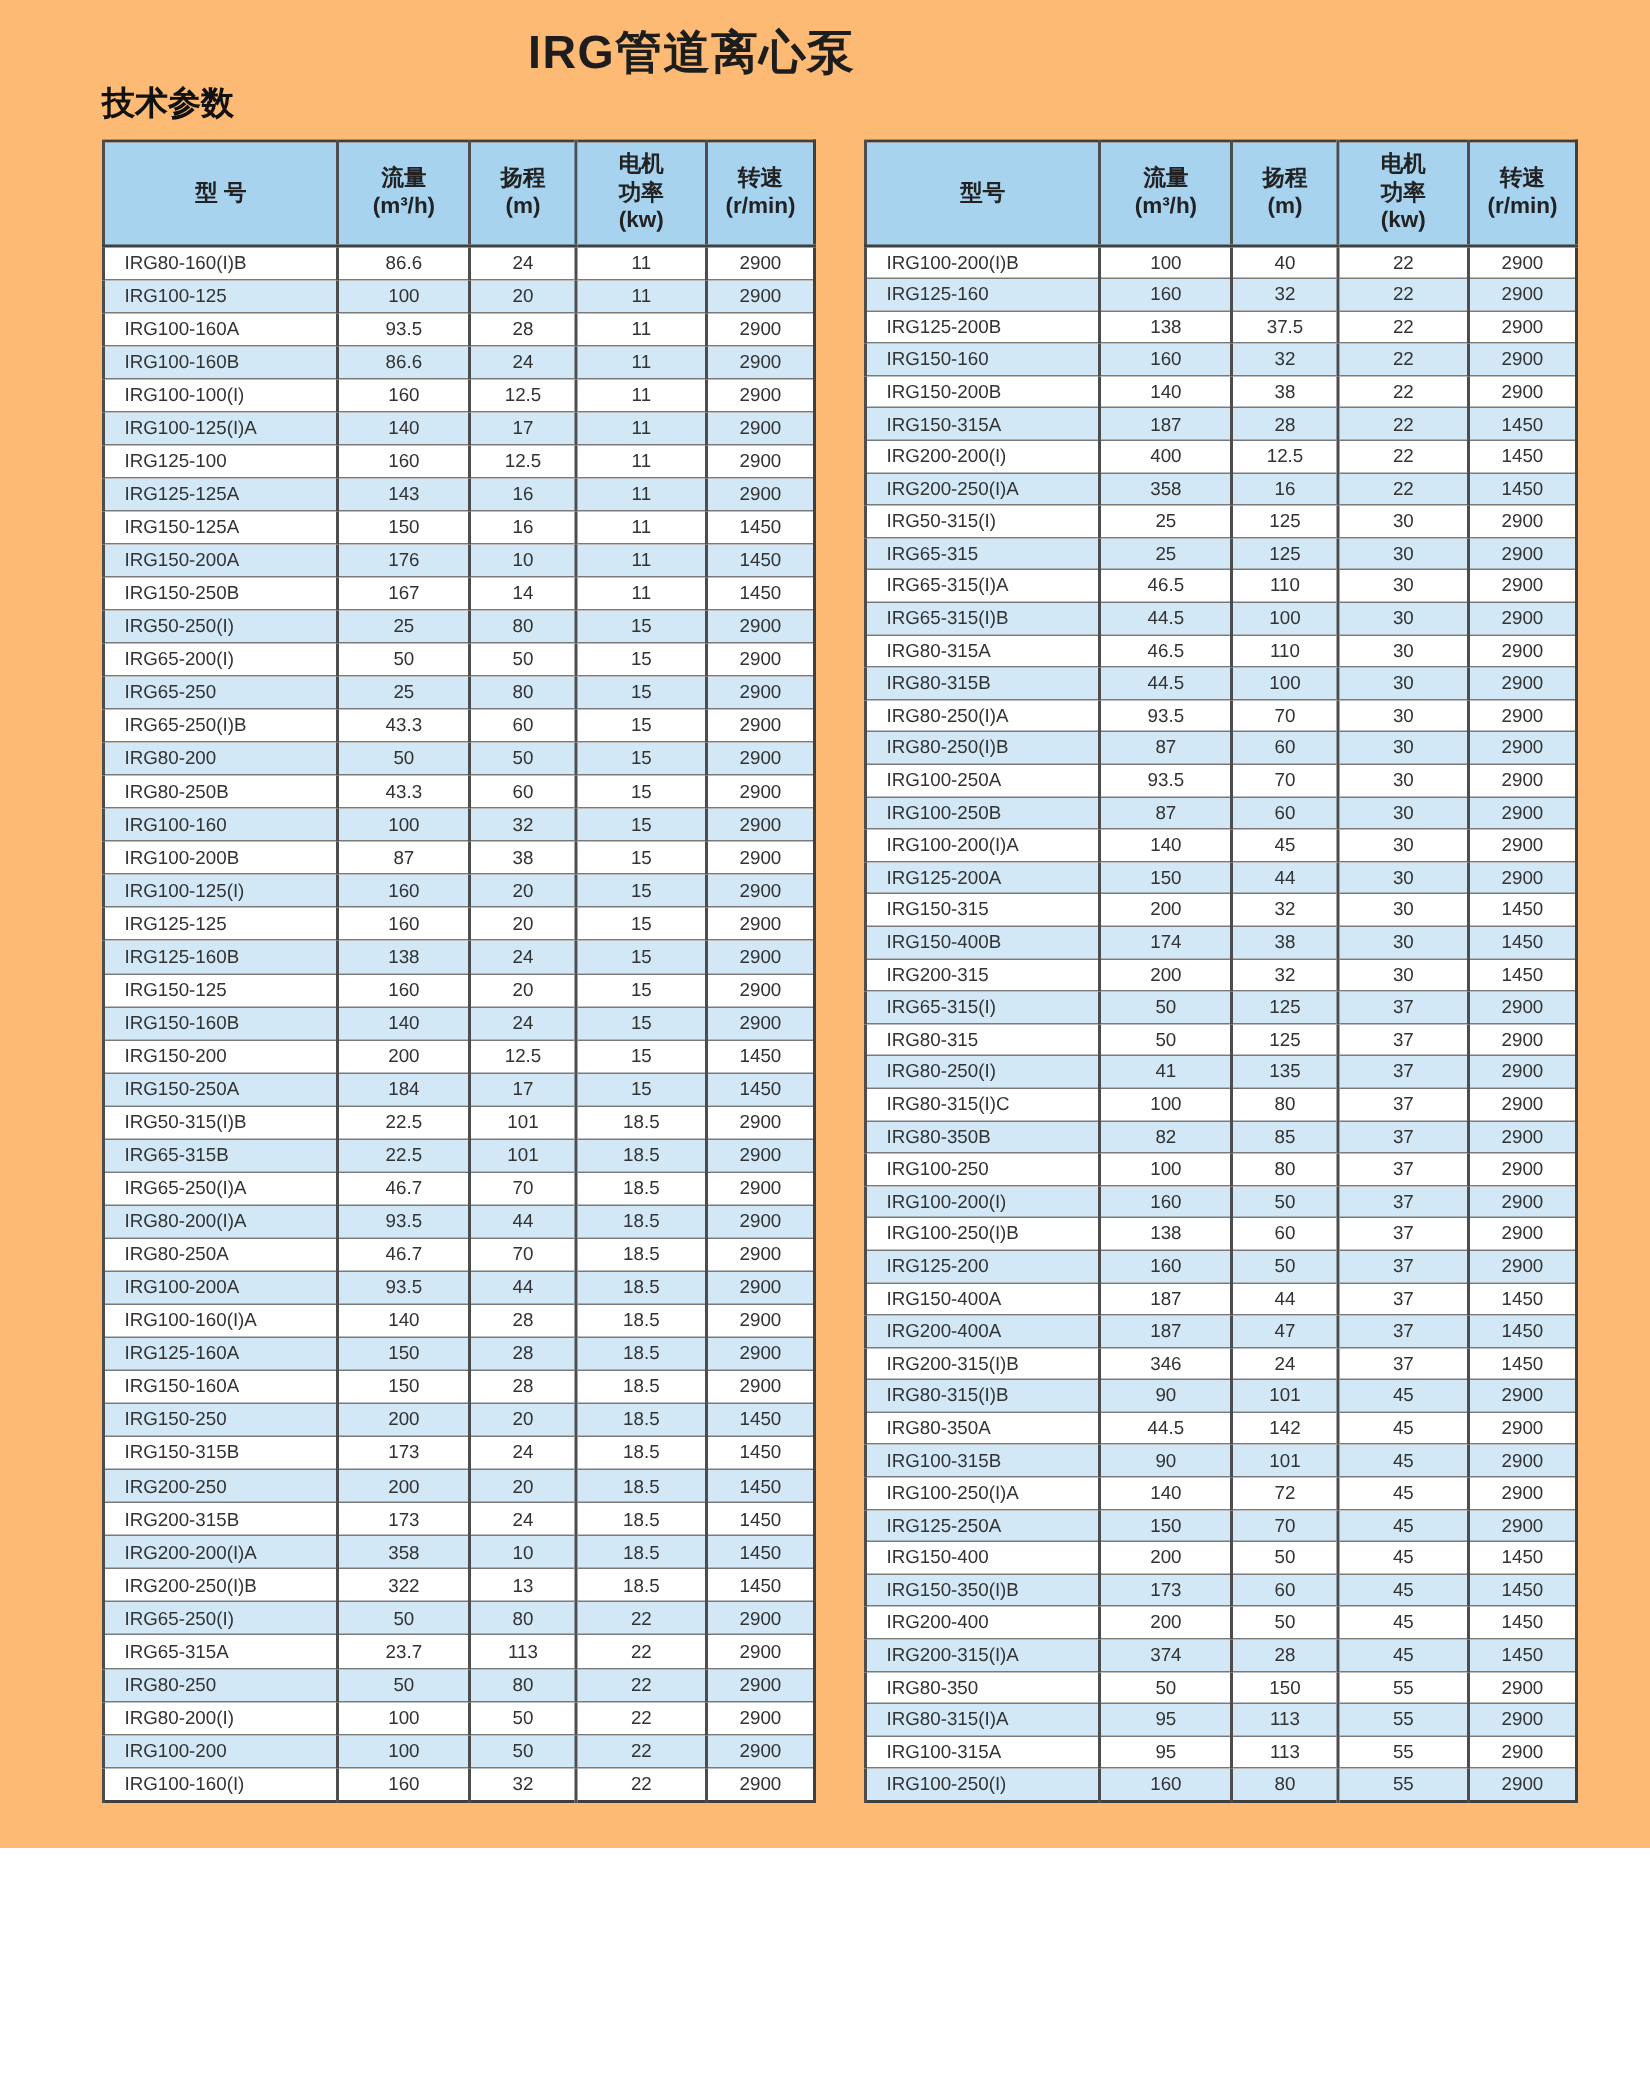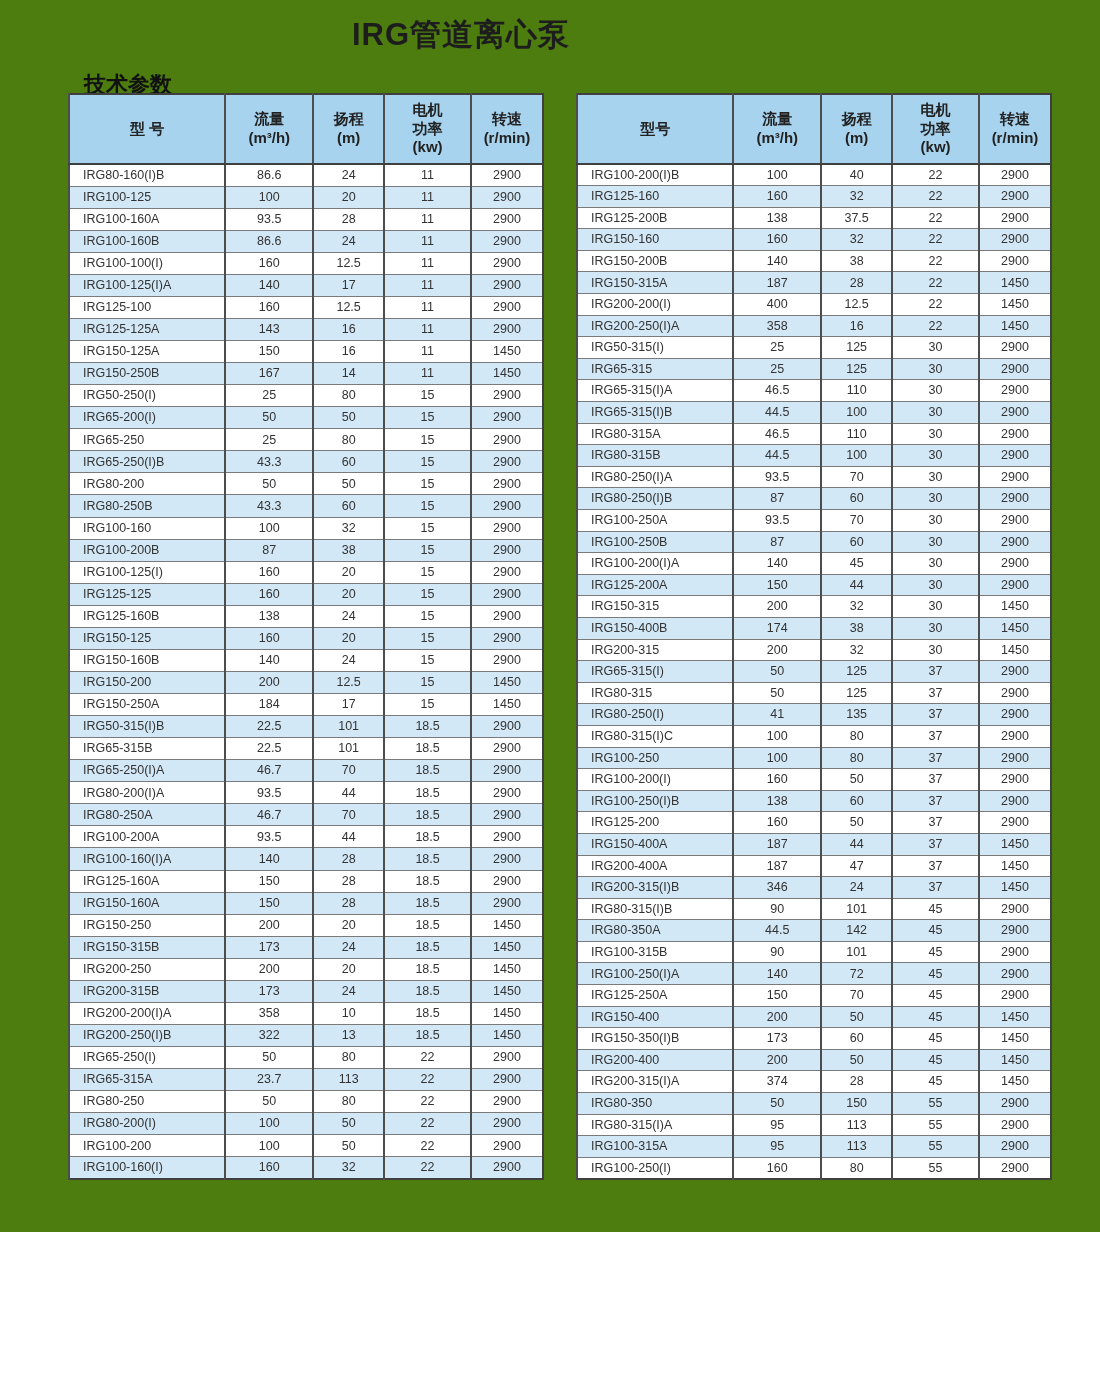--- a/index.html
+++ b/index.html
@@ -5,39 +5,39 @@
   html, body {
     margin: 0;
     padding: 0;
     background: #ffffff;
     font-family: "Liberation Sans", sans-serif;
   }
   .page {
     position: relative;
     width: 1100px;
     height: 1232px;
-    background: #4d7c0f;
+    background: #fdba74;
     overflow: hidden;
   }
   .page-title {
     position: absolute;
     top: 14px;
     left: 352px;
     margin: 0;
     font-size: 31px;
     font-weight: bold;
     color: #1d1d1d;
     letter-spacing: 1px;
     white-space: nowrap;
   }
   .section-title {
     position: absolute;
     top: 54px;
     left: 68px;
-    margin: 16px;
+    margin: 0;
     font-size: 22px;
     font-weight: bold;
     color: #111111;
     white-space: nowrap;
   }
   .tables {
     position: absolute;
     top: 93px;
     left: 68px;
     display: flex;
@@ -182,20 +182,27 @@
             <td>2900</td>
           </tr>
           <tr>
             <td class="model">IRG150-125A</td>
             <td>150</td>
             <td>16</td>
             <td>11</td>
             <td>1450</td>
           </tr>
           <tr>
+            <td class="model">IRG150-200A</td>
+            <td>176</td>
+            <td>10</td>
+            <td>11</td>
+            <td>1450</td>
+          </tr>
+          <tr>
             <td class="model">IRG150-250B</td>
             <td>167</td>
             <td>14</td>
             <td>11</td>
             <td>1450</td>
           </tr>
           <tr>
             <td class="model">IRG50-250(I)</td>
             <td>25</td>
             <td>80</td>
@@ -656,20 +663,27 @@
             <td>2900</td>
           </tr>
           <tr>
             <td class="model">IRG80-315(I)C</td>
             <td>100</td>
             <td>80</td>
             <td>37</td>
             <td>2900</td>
           </tr>
           <tr>
+            <td class="model">IRG80-350B</td>
+            <td>82</td>
+            <td>85</td>
+            <td>37</td>
+            <td>2900</td>
+          </tr>
+          <tr>
             <td class="model">IRG100-250</td>
             <td>100</td>
             <td>80</td>
             <td>37</td>
             <td>2900</td>
           </tr>
           <tr>
             <td class="model">IRG100-200(I)</td>
             <td>160</td>
             <td>50</td>

